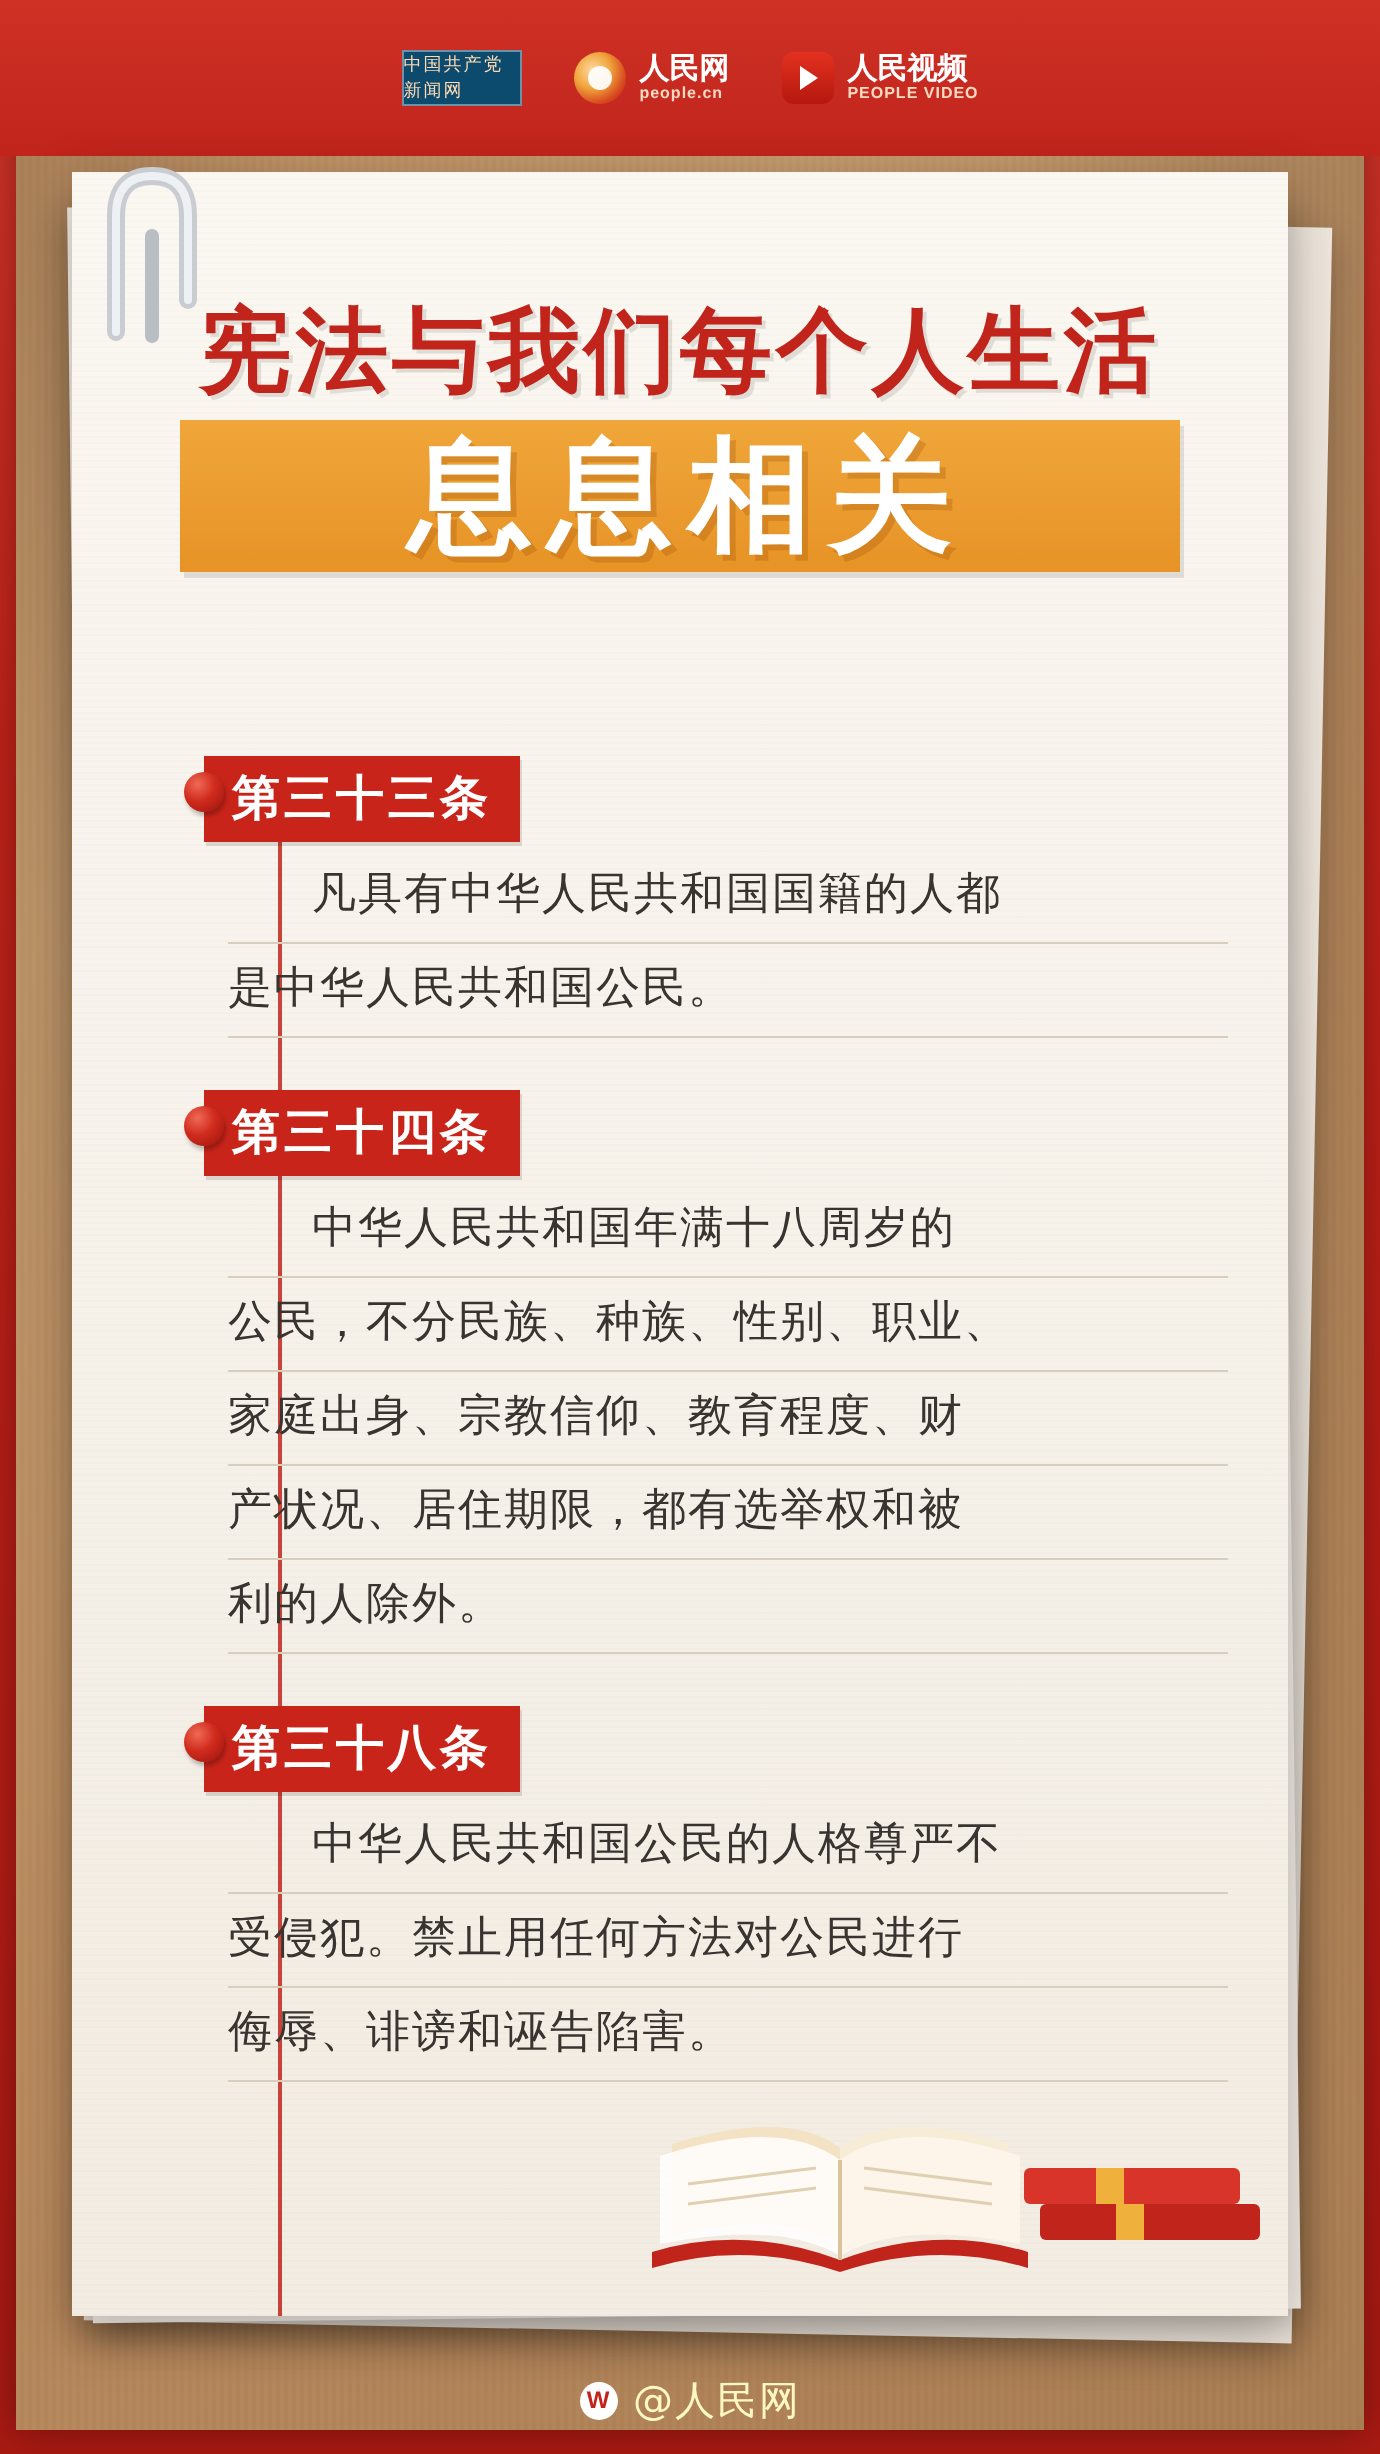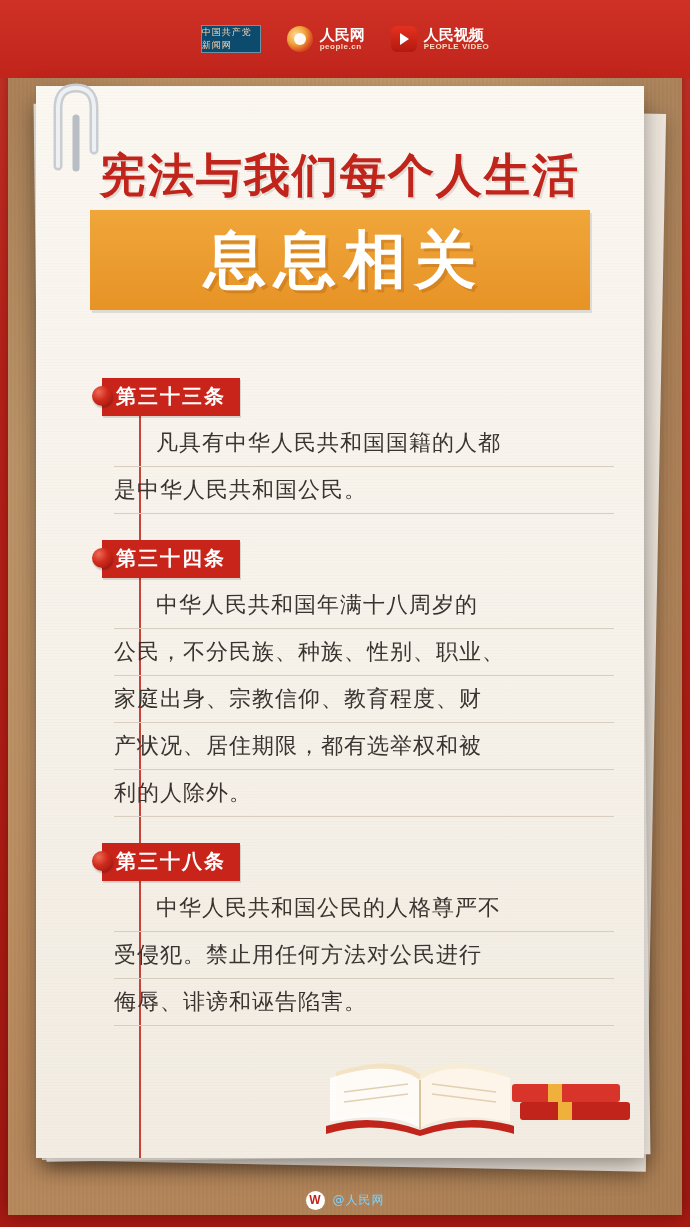--- a/index.html
+++ b/index.html
@@ -205,21 +205,21 @@
     color: #c0241b;
     letter-spacing: 2px;
     text-align: center;
     line-height: 1;
     text-shadow: 2px 2px 0 rgba(0,0,0,.10);
     font-family: "DejaVu Sans", sans-serif;
   }
   .title-line2-box {
     margin: 12px auto 0;
     width: 500px;
-    height: 100px;
+    height: 76px;
     background: linear-gradient(180deg, #f0a63a 0%, #e79326 100%);
     display: flex;
     align-items: center;
     justify-content: center;
     box-shadow: 2px 3px 0 rgba(0,0,0,.10);
   }
   .title-line2 {
     font-size: 62px;
     font-weight: bold;
     color: #ffffff;
@@ -261,21 +261,21 @@
     width: 20px;
     height: 20px;
     border-radius: 50%;
     background: radial-gradient(circle at 34% 30%, #ef6a56 0%, #d02b1d 45%, #9a140c 100%);
     box-shadow: 1px 2px 2px rgba(0,0,0,.25);
   }
   .art-label {
     display: inline-block;
     background: #c9241a;
     color: #ffffff;
-    font-size: 20px;
+    font-size: 24px;
     font-weight: bold;
     letter-spacing: 2px;
     padding: 5px 14px 6px;
     font-family: "DejaVu Sans", sans-serif;
     box-shadow: 1px 2px 0 rgba(0,0,0,.12);
   }
   .art-body {
     margin-top: 4px;
     padding-right: 30px;
     margin-left: 12px;
@@ -323,22 +323,22 @@
     background: #ffffff;
     color: #c0241b;
     font-size: 12px;
     font-weight: bold;
     display: flex;
     align-items: center;
     justify-content: center;
     line-height: 1;
   }
   .footer-text {
-    font-size: 12px;
-    color: #7dd3fc;
+    font-size: 20px;
+    color: #fef9c3;
     letter-spacing: 1px;
     font-family: "DejaVu Sans", sans-serif;
   }
 </style>
 </head>
 <body>
 
 <div class="bg-red"></div>
 <div class="bg-kraft"></div>
 <div class="kraft-fold"></div>

